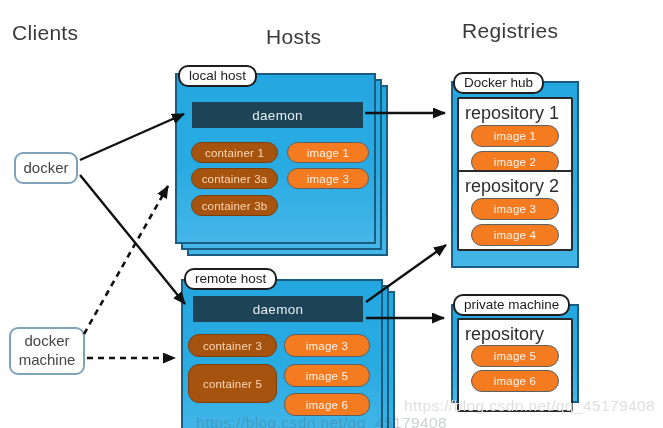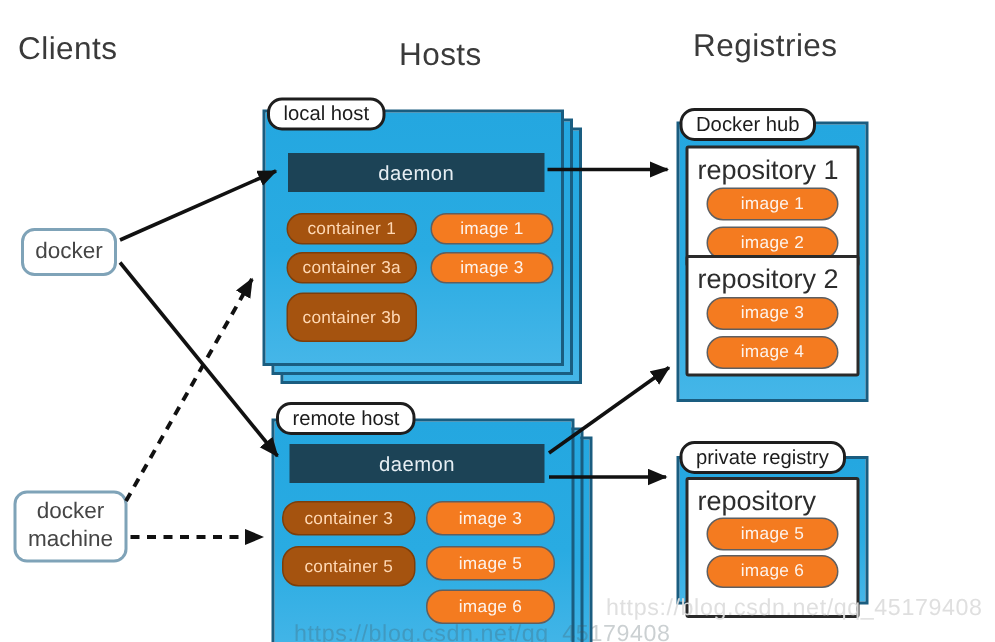--- a/index.html
+++ b/index.html
@@ -145,52 +145,52 @@
   <div class="sheet" style="left:181px; top:79px; width:201px; height:171px;"></div>
   <div class="host-box" style="left:175px; top:73px; width:201px; height:171px;"></div>
   <div class="tag-label" style="left:178px; top:65px;">local host</div>
   <div class="daemon-bar" style="left:192px; top:102px; width:171px; height:26px;">
     <span>daemon</span>
   </div>
   <div class="pill container-pill" style="left:191px; top:142px; width:87px; height:21px;">container 1</div>
   <div class="pill image-pill" style="left:287px; top:142px; width:82px; height:21px;">image 1</div>
   <div class="pill container-pill" style="left:191px; top:168px; width:87px; height:21px;">container 3a</div>
   <div class="pill image-pill" style="left:287px; top:168px; width:82px; height:21px;">image 3</div>
-  <div class="pill container-pill" style="left:191px; top:195px; width:87px; height:33px;">container 3b</div>
+  <div class="pill container-pill" style="left:191px; top:195px; width:87px; height:21px;">container 3b</div>
 
   <div class="sheet" style="left:193px; top:291px; width:202px; height:160px;"></div>
   <div class="sheet" style="left:187px; top:285px; width:202px; height:160px;"></div>
   <div class="host-box" style="left:181px; top:279px; width:202px; height:160px;"></div>
   <div class="tag-label" style="left:184px; top:268px;">remote host</div>
   <div class="daemon-bar" style="left:193px; top:296px; width:170px; height:26px;">
     <span>daemon</span>
   </div>
   <div class="pill container-pill" style="left:188px; top:334px; width:89px; height:23px;">container 3</div>
   <div class="pill image-pill" style="left:284px; top:334px; width:86px; height:23px;">image 3</div>
-  <div class="pill container-pill" style="left:188px; top:364px; width:89px; height:27px;">container 5</div>
+  <div class="pill container-pill" style="left:188px; top:364px; width:89px; height:39px;">container 5</div>
   <div class="pill image-pill" style="left:284px; top:364px; width:86px; height:23px;">image 5</div>
   <div class="pill image-pill" style="left:284px; top:393px; width:86px; height:23px;">image 6</div>
 
   <div class="registry-box" style="left:451px; top:81px; width:128px; height:187px;"></div>
   <div class="tag-label" style="left:453px; top:72px;">Docker hub</div>
 
   <div class="repo-box" style="left:457px; top:97px; width:116px; height:81px;">
     <div class="repo-title">repository 1</div>
     <div class="pill image-pill" style="left:12px; top:26px; width:88px; height:22px;">image 1</div>
     <div class="pill image-pill" style="left:12px; top:52px; width:88px; height:22px;">image 2</div>
   </div>
 
   <div class="repo-box" style="left:457px; top:170px; width:116px; height:81px;">
     <div class="repo-title">repository 2</div>
     <div class="pill image-pill" style="left:12px; top:26px; width:88px; height:22px;">image 3</div>
     <div class="pill image-pill" style="left:12px; top:52px; width:88px; height:22px;">image 4</div>
   </div>
 
   <div class="registry-box" style="left:451px; top:304px; width:128px; height:99px;"></div>
-  <div class="tag-label" style="left:453px; top:294px;">private registry</div>
+  <div class="tag-label" style="left:453px; top:294px;">private machine</div>
 
   <div class="repo-box" style="left:457px; top:318px; width:116px; height:94px;padding-left:16px;">
     <div class="repo-title">repository</div>
     <div class="pill image-pill" style="left:12px; top:25px; width:88px; height:22px;">image 5</div>
     <div class="pill image-pill" style="left:12px; top:50px; width:88px; height:22px;">image 6</div>
   </div>
 
   <svg class="arrow-layer" width="663" height="428" viewBox="0 0 663 428">
     <defs>
       <marker id="ah" markerUnits="userSpaceOnUse" markerWidth="14" markerHeight="12" refX="12" refY="5.5" orient="auto">

